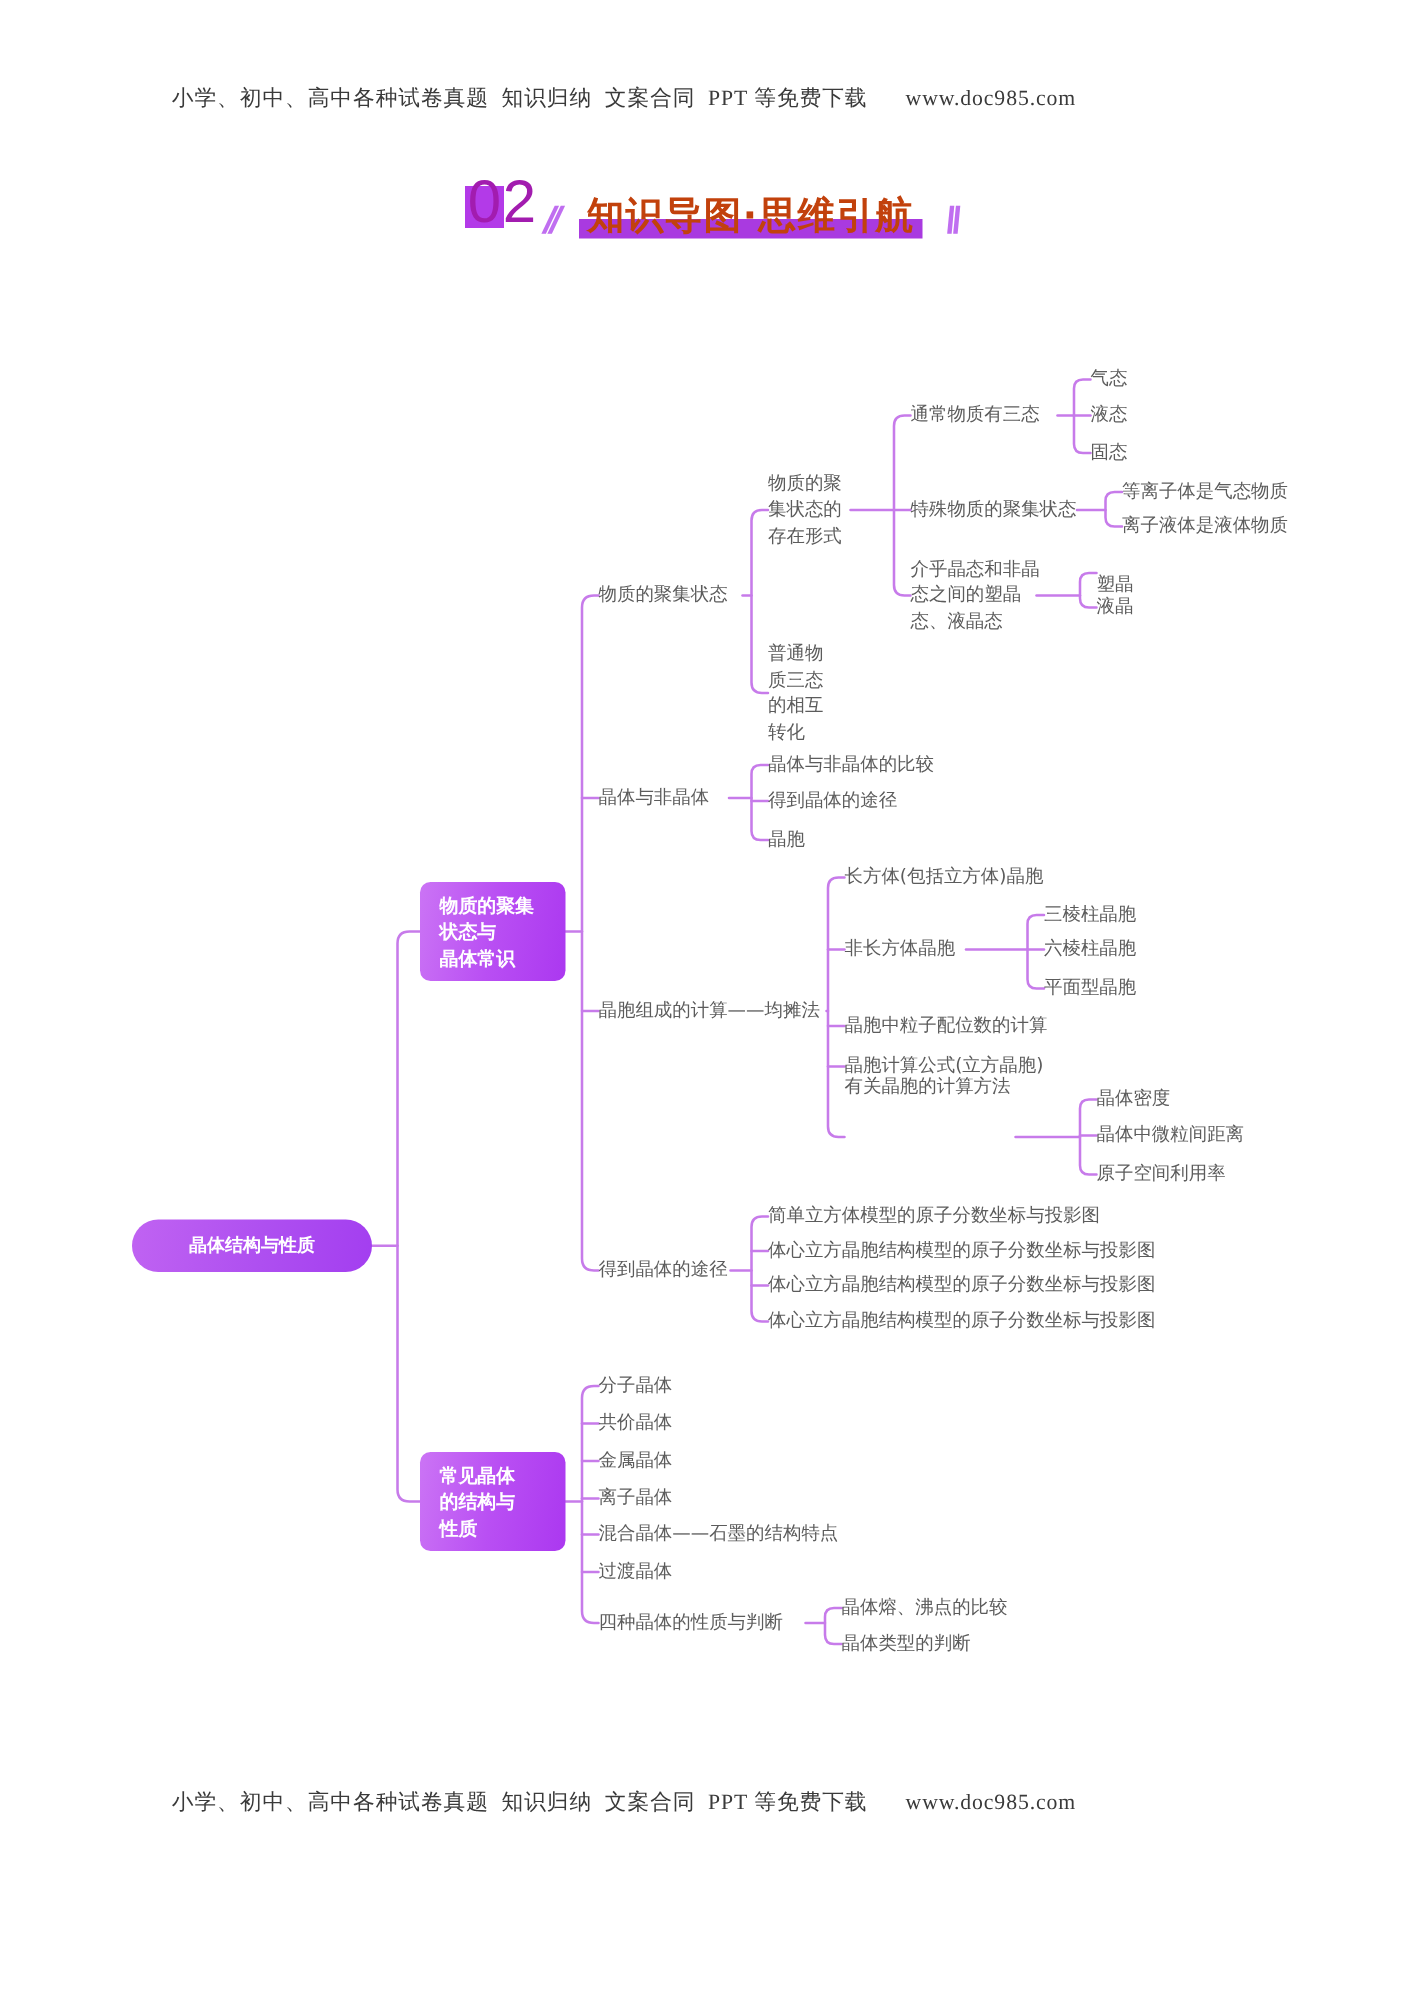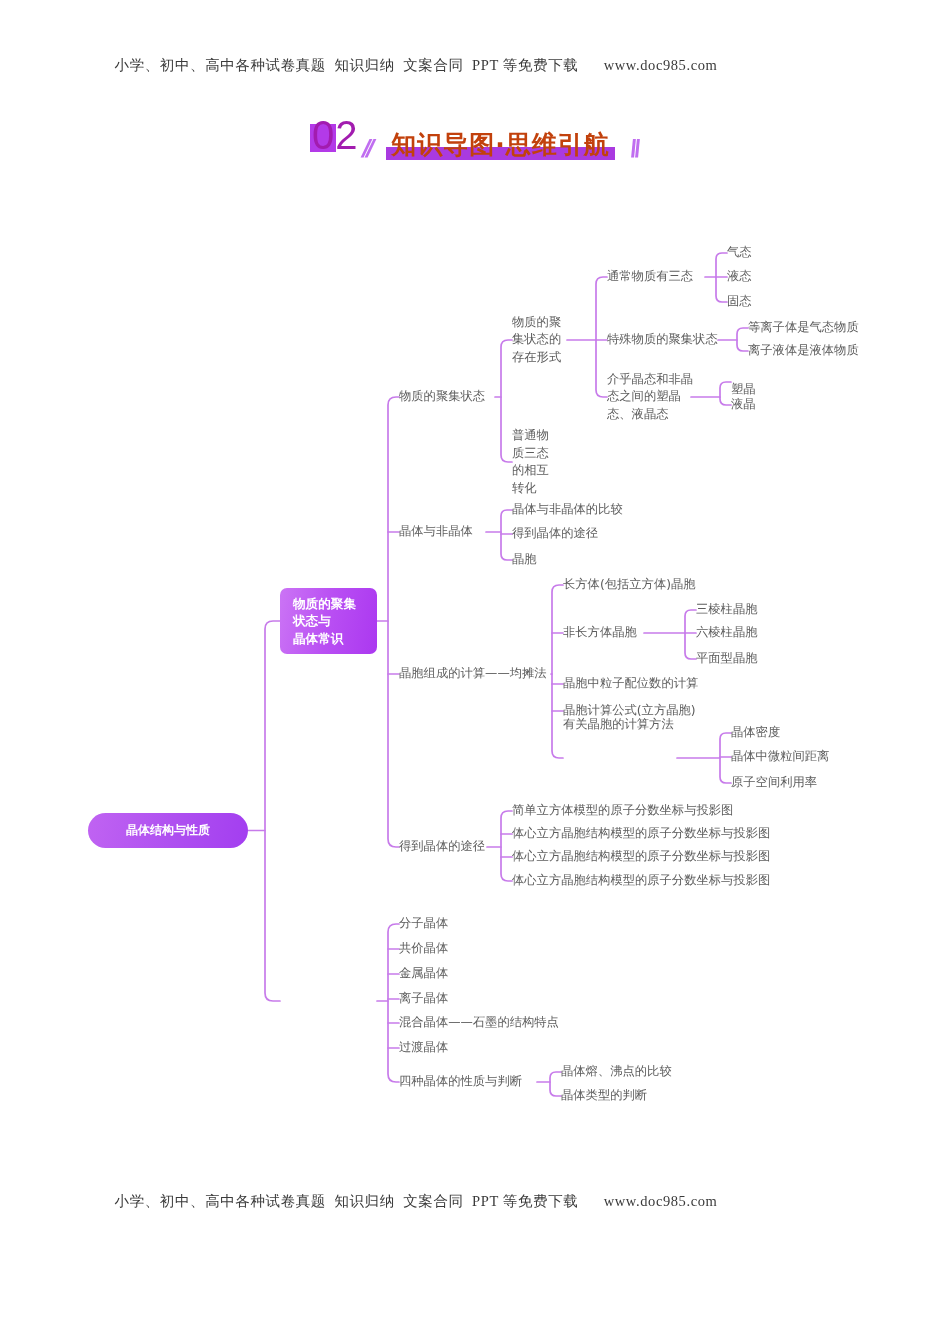--- a/index.html
+++ b/index.html
@@ -158,20 +158,23 @@
       <path d="M388 974 H399" fill="none" stroke="#c77bea" stroke-width="1.7" stroke-linecap="round" stroke-linejoin="round"></path>
       <path d="M388 999 H399" fill="none" stroke="#c77bea" stroke-width="1.7" stroke-linecap="round" stroke-linejoin="round"></path>
       <path d="M388 1023 H399" fill="none" stroke="#c77bea" stroke-width="1.7" stroke-linecap="round" stroke-linejoin="round"></path>
       <path d="M388 1048 H399" fill="none" stroke="#c77bea" stroke-width="1.7" stroke-linecap="round" stroke-linejoin="round"></path>
       <path d="M537 1082 H550" fill="none" stroke="#c77bea" stroke-width="1.7" stroke-linecap="round" stroke-linejoin="round"></path>
       <path d="M561 1072 H556 Q550 1072 550 1078 V1090 Q550 1096 556 1096 H561" fill="none" stroke="#c77bea" stroke-width="1.7" stroke-linecap="round" stroke-linejoin="round"></path>
     </svg>
 <div class="boxnode " id="root-node" style="left: 88px; top: 813px; width: 160px; height: 35px;">晶体结构与性质</div>
     <div class="boxnode branchbox" style="left: 280px; top: 588px; width: 97px; height: 66px;">物质的聚集状态与
 晶体常识</div>
+    <div class="boxnode branchbox" style="left: 280px; top: 968px; width: 97px; height: 66px;">常见晶体
+的结构与
+性质</div>
     <div class="node" style="left: 399px; top: 388.25px;">物质的聚集状态</div>
     <div class="node" style="left: 399px; top: 523.25px;">晶体与非晶体</div>
     <div class="node" style="left: 399px; top: 665.25px;">晶胞组成的计算——均摊法</div>
     <div class="node" style="left: 399px; top: 838.25px;">得到晶体的途径</div>
     <div class="node wrapnode" style="left: 512px; top: 313.75px;">物质的聚
 集状态的
 存在形式</div>
     <div class="node wrapnode" style="left: 512px; top: 427px;">普通物
 质三态
 的相互

